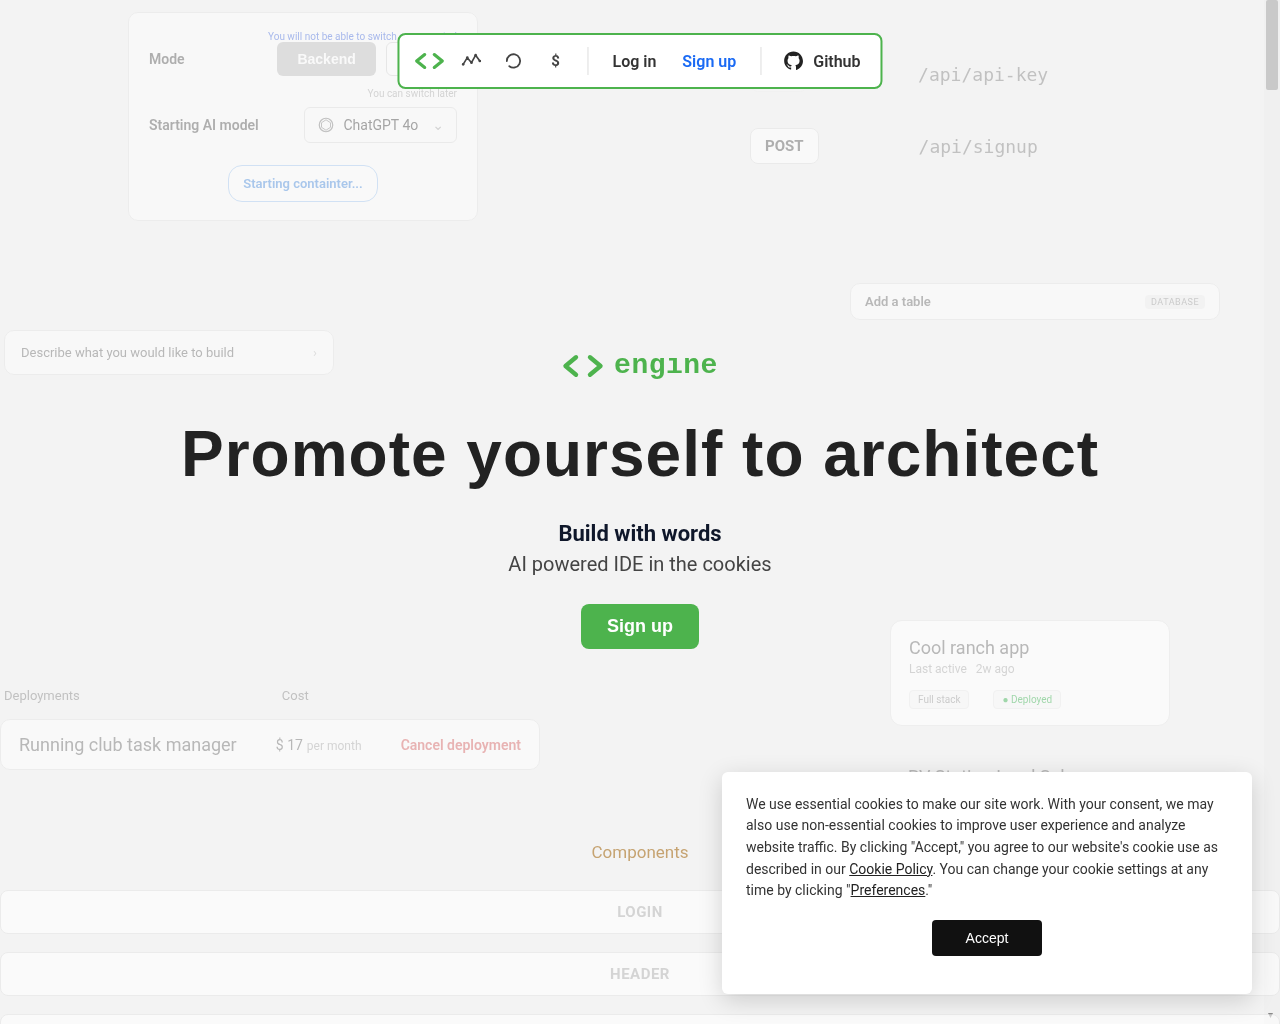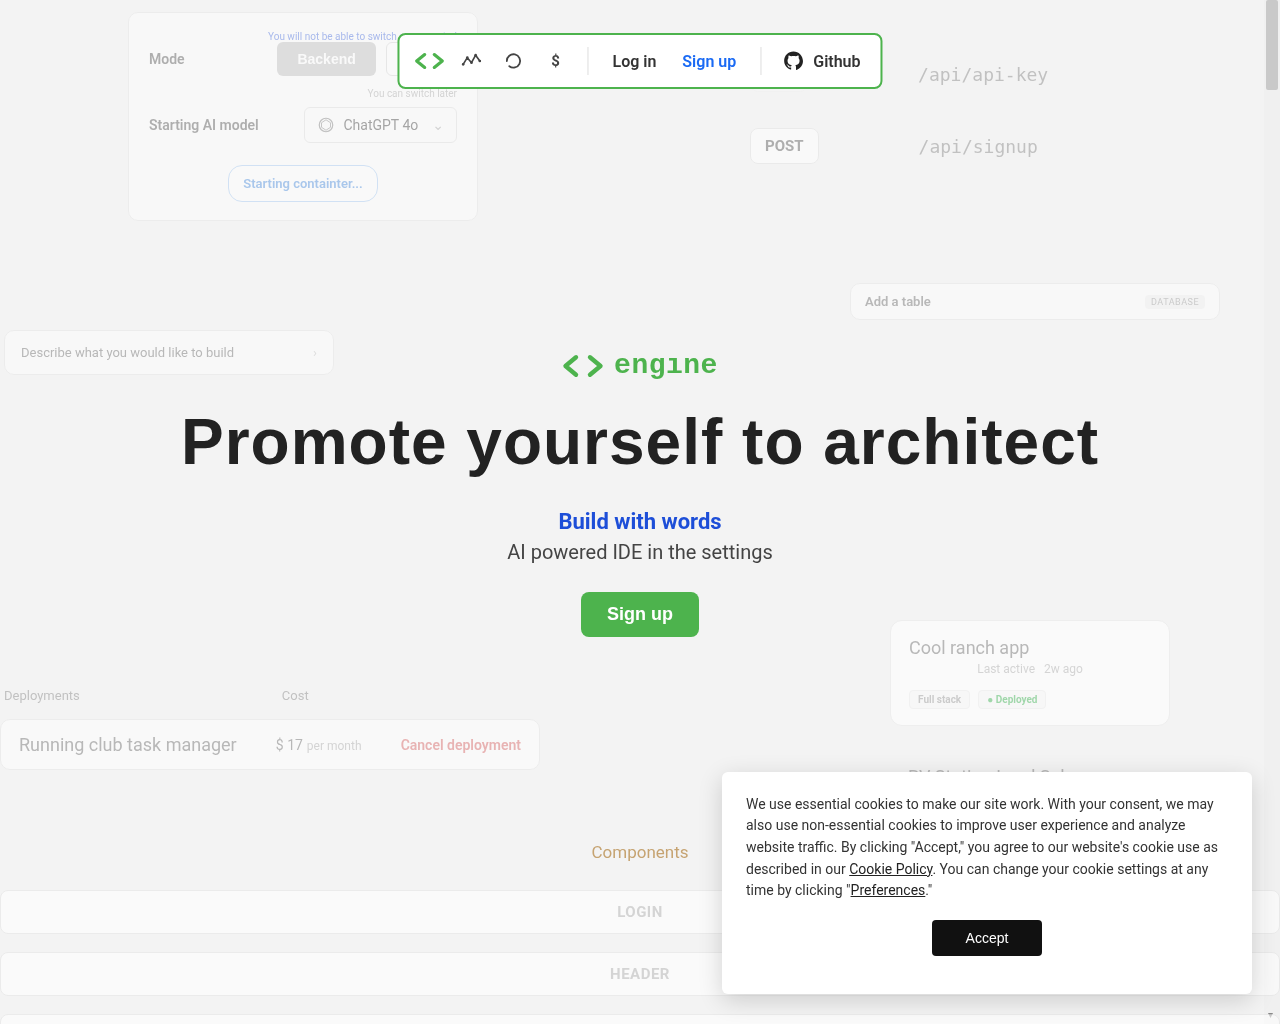--- a/index.html
+++ b/index.html
@@ -130,35 +130,35 @@
 }
 
 
 .hero {
   position:absolute;
   top: 350px; left:0; right:0;
   text-align:center;
 }
 .logo-row {
   display:flex; align-items:center; justify-content:center; gap:10px;
-  margin-bottom: 24px;
+  margin-bottom: 36px;
 }
 .logo-text {
   font-family: ui-monospace, "Courier New", monospace;
   font-size: 28px; font-weight:700; color:#4db34d;
   letter-spacing: 0.5px;
 }
 .hero h1 {
   font-family: "Impact", "Arial Black", sans-serif;
   font-size: 64px;
   letter-spacing: 1px;
   color:#222;
   margin-bottom: 30px;
 }
-.hero .sub1 { font-size:22px; font-weight:700; color:#1d4ed8; margin-bottom:6px; }
+.hero .sub1 { font-size:22px; font-weight:700; color:#0f172a; margin-bottom:6px; }
 .hero .sub2 { font-size:20px; color:#444; margin-bottom: 28px; }
 .cta-btn {
   background:#4db34d; color:#fff; border:none;
   padding: 12px 26px; font-size:18px; font-weight:600;
   border-radius:8px; cursor:pointer;
 }
 
 
 .deploy {
   position:absolute;
@@ -177,22 +177,22 @@
 .deploy .permonth { font-size:12px; color:#bbb; }
 .cancel-dep { color:#e08080; font-size:14px; font-weight:600; }
 
 
 .appcard {
   position:absolute;
   background:#fff; border:1px solid #e9e9e9; border-radius:12px;
   padding:16px 18px; width:280px; opacity:0.55;
 }
 .appcard .name { font-size:18px; color:#888; margin-bottom:4px; }
-.appcard .meta { font-size:12px; color:#bbb; margin-bottom:14px;text-align:center; }
-.appcard .chips { display:flex; gap:8px;font-weight:bold; }
+.appcard .meta { font-size:12px; color:#bbb; margin-bottom:14px; }
+.appcard .chips { display:flex; gap:24px; }
 .appcard .chip {
   font-size:10px; padding:3px 8px; border-radius:4px; border:1px solid #eee;
   color:#aaa; background:#fafafa;
 }
 .appcard .chip.dep { color:#5bbf6e; }
 .appcard.one { top:620px; left:890px; }
 
 
 .comp-row {
   position:absolute;
@@ -343,21 +343,21 @@
 <div class="hero">
   <div class="logo-row">
     <svg class="logo-hero" viewBox="0 0 48 28">
       <path d="M16 4 L4 14 L16 24" stroke="#4db34d" stroke-width="5" fill="none" stroke-linecap="round" stroke-linejoin="round"></path>
       <path d="M32 4 L44 14 L32 24" stroke="#4db34d" stroke-width="5" fill="none" stroke-linecap="round" stroke-linejoin="round"></path>
     </svg>
     <span class="logo-text">engıne</span>
   </div>
   <h1>Promote yourself to architect</h1>
   <div class="sub1">Build with words</div>
-  <div class="sub2">AI powered IDE in the settings</div>
+  <div class="sub2">AI powered IDE in the cookies</div>
   <button class="cta-btn">Sign up</button>
 </div>
 
 <div class="deploy">
   <div style="display:flex; gap:200px; margin-bottom:4px; padding-left:2px;">
     <div class="dh">Deployments</div>
     <div class="dh">Cost</div>
   </div>
   <div class="card">
     <div class="title">Running club task manager</div>

